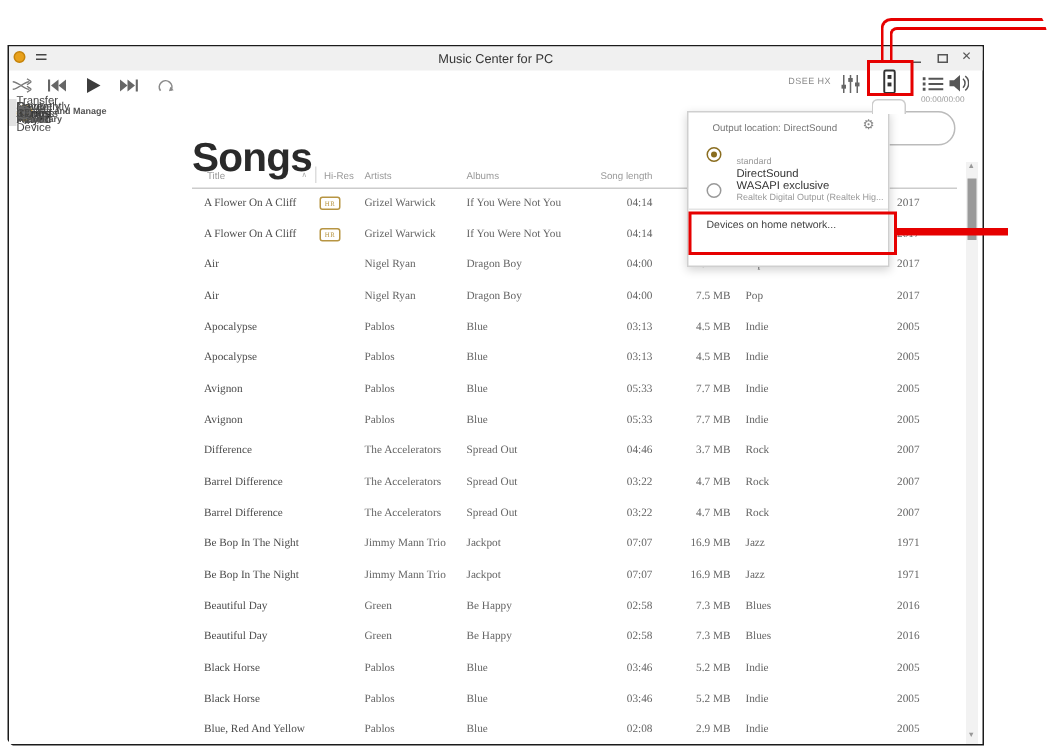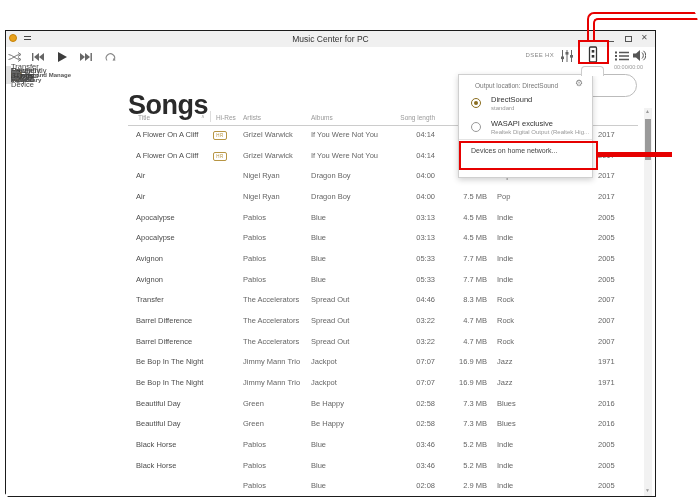--- a/index.html
+++ b/index.html
@@ -38,21 +38,21 @@
 
   
   .page-title{left:128px;top:90px;font-size:27px;font-weight:bold;color:#2a2a2a;letter-spacing:-.5px;}
   .thead{font-size:6.5px;color:#9a9a9a;top:114px;}
   .th-title{left:138px;} .th-caret{left:201px;top:113px;font-size:5px;color:#aaa;}
   .th-div{left:210px;top:111px;width:1px;height:11px;background:#ddd;}
   .th-hires{left:216px;} .th-artists{left:243px;} .th-albums{left:311px;}
   .th-length{left:385px;width:50px;text-align:right;}
   .thead-line{left:128px;top:125px;width:510px;height:1px;background:#ccc;}
 
-  .rows{left:0;top:0;width:682px;height:503px;}
+  .rows{left:0;top:0;width:682px;height:503px;font-family:Liberation Serif, serif;}
   .trow{left:0;width:680px;height:20.7px;font-size:7.5px;color:#666;}
   .trow span{position:absolute;top:0;line-height:20.7px;white-space:nowrap;}
   .c-title{left:136px;color:#4d4d4d;}
   .c-hr{left:213px;top:6px !important;width:14px;height:9px;line-height:8px !important;border:1px solid #b79543;
         border-radius:2px;color:#b79543;font-size:4.5px;text-align:center;letter-spacing:.4px;}
   .c-art{left:243px;} .c-alb{left:311px;}
   .c-len{left:385px;width:50px;text-align:right;}
   .c-size{left:437px;width:50px;text-align:right;}
   .c-gen{left:497px;}
   .c-year{left:598px;width:40px;}
@@ -351,25 +351,25 @@
       <div class="trow" style="top: 269.69px;">
         <span class="c-title">Avignon</span>
         <span class="c-art">Pablos</span>
         <span class="c-alb">Blue</span>
         <span class="c-len">05:33</span>
         <span class="c-size">7.7 MB</span>
         <span class="c-gen">Indie</span>
         <span class="c-year">2005</span>
       </div>
       <div class="trow" style="top: 290.36px;">
-        <span class="c-title">Transfer</span>
+        <span class="c-title">Difference</span>
         <span class="c-art">The Accelerators</span>
         <span class="c-alb">Spread Out</span>
         <span class="c-len">04:46</span>
-        <span class="c-size">8.3 MB</span>
+        <span class="c-size">3.7 MB</span>
         <span class="c-gen">Rock</span>
         <span class="c-year">2007</span>
       </div>
       <div class="trow" style="top: 311.03px;">
         <span class="c-title">Barrel Difference</span>
         <span class="c-art">The Accelerators</span>
         <span class="c-alb">Spread Out</span>
         <span class="c-len">03:22</span>
         <span class="c-size">4.7 MB</span>
         <span class="c-gen">Rock</span>
@@ -432,20 +432,21 @@
       <div class="trow" style="top: 455.72px;">
         <span class="c-title">Black Horse</span>
         <span class="c-art">Pablos</span>
         <span class="c-alb">Blue</span>
         <span class="c-len">03:46</span>
         <span class="c-size">5.2 MB</span>
         <span class="c-gen">Indie</span>
         <span class="c-year">2005</span>
       </div>
       <div class="trow" style="top: 476.39px;">
+        <span class="c-title">Blue, Red And Yellow</span>
         <span class="c-art">Pablos</span>
         <span class="c-alb">Blue</span>
         <span class="c-len">02:08</span>
         <span class="c-size">2.9 MB</span>
         <span class="c-gen">Indie</span>
         <span class="c-year">2005</span>
       </div>
     </div>
 
   <div class="sb-track"></div>
@@ -456,21 +457,21 @@
   <div class="search"></div>
 
   <div class="popup-tab"></div>
   <div class="popup">
     <div class="pp-header">Output location: DirectSound</div>
     <div class="pp-gear">⚙</div>
     <div style="position:static">
         <span class="radio selected" style="top: 23px;">
           <i></i>
         </span>
-        <span class="pp-opt-label" style="top: 20px;">DirectSound</span>
+        <span class="pp-opt-label" style="top: 36px;">DirectSound</span>
         <span class="pp-opt-sub" style="top: 30px;">standard</span>
         <span class="radio" style="top: 47px;"></span>
         <span class="pp-opt-label" style="top: 44px;">WASAPI exclusive</span>
         <span class="pp-opt-sub" style="top: 54px;">Realtek Digital Output (Realtek Hig...</span>
       </div>
     <div class="pp-divider"></div>
     <div class="pp-footer">Devices on home network...</div>
   </div>
 
   <div class="ann pipe-outer"></div>

